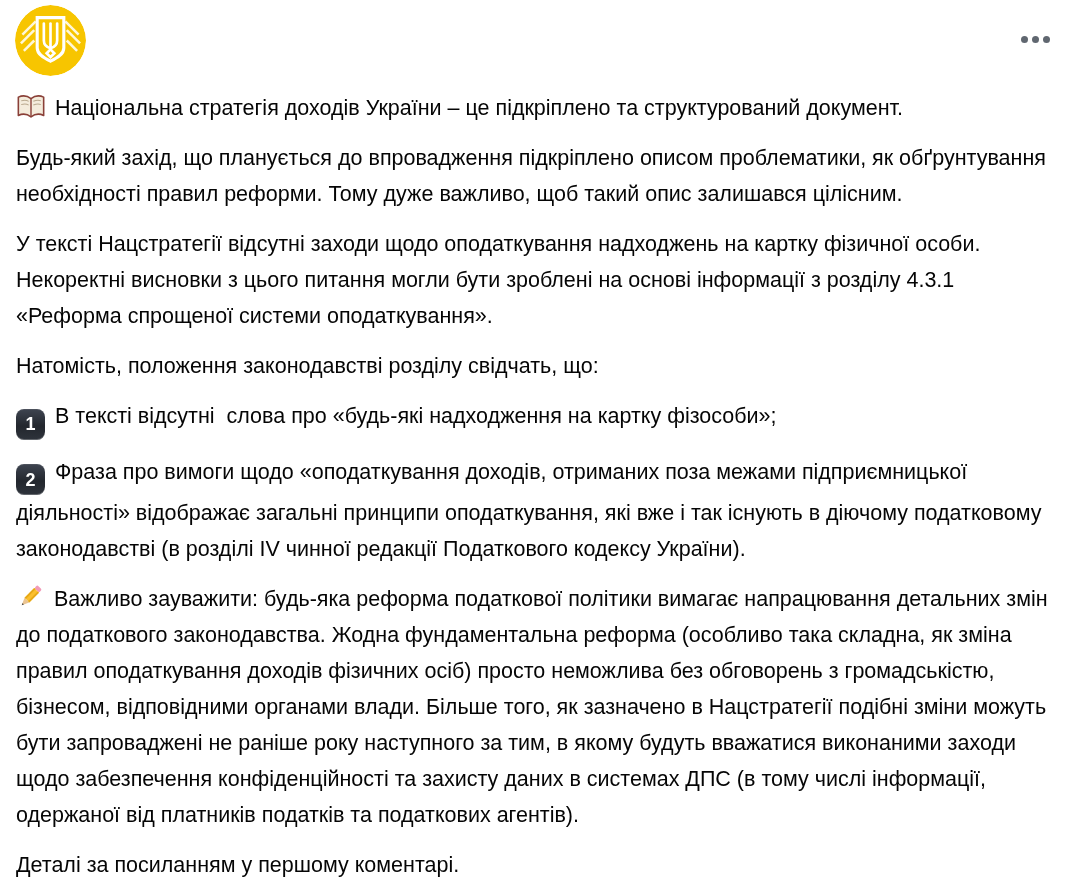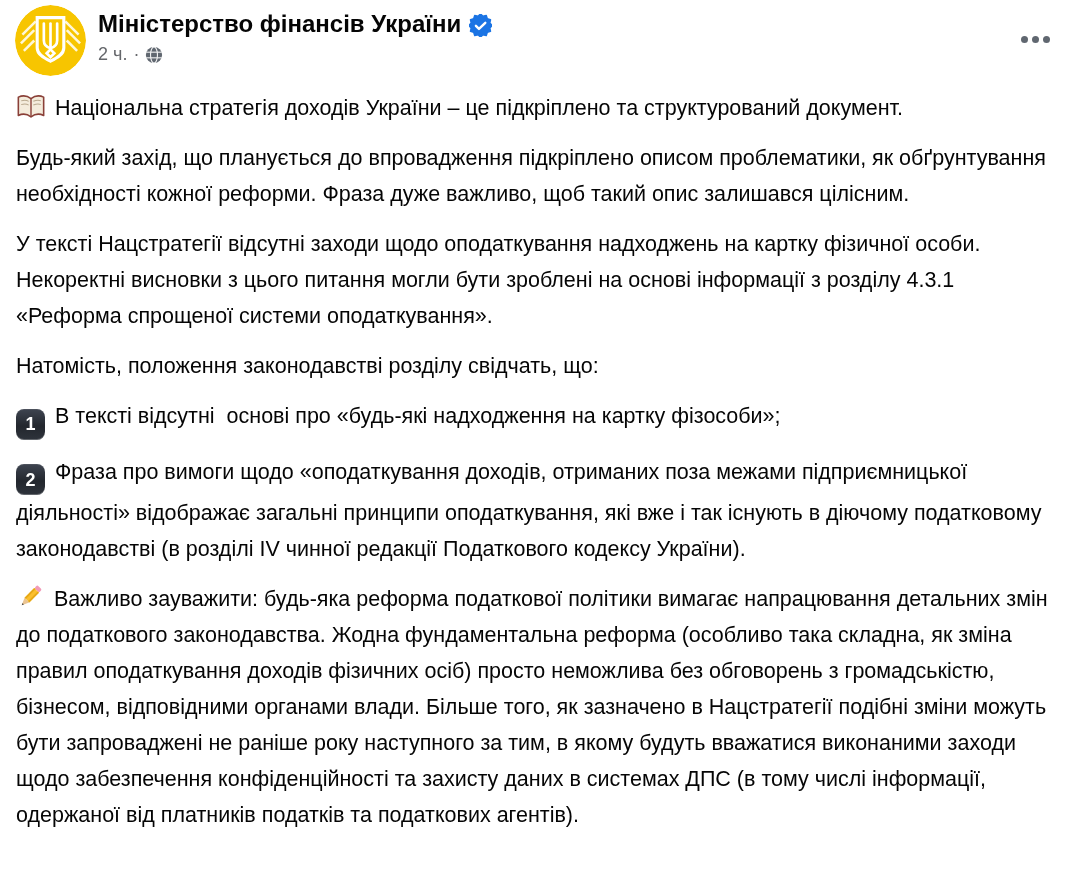--- a/index.html
+++ b/index.html
@@ -124,71 +124,50 @@
       </g>
       <path d="M15 8.5 h18 v20.5 c0 4 -4 6.5 -9 9 c-5 -2.5 -9 -5 -9 -9 z" fill="none" stroke="#ffffff" stroke-width="2.1"></path>
       <g stroke="#ffffff" stroke-width="1.8" fill="none" stroke-linecap="round">
         <path d="M24 12.5 V30"></path>
         <path d="M19.5 12.5 V24 c0 3 1.6 4.4 4.5 5.3"></path>
         <path d="M28.5 12.5 V24 c0 3 -1.6 4.4 -4.5 5.3"></path>
         <path d="M24 30 l2.6 2.6 -2.6 2.6 -2.6 -2.6 z"></path>
       </g>
     </svg>
 
-    <div class="header-text">
-      <div class="name-row">
-        <span class="page-name">Міністерство фінансів України</span>
-        <svg class="verified-badge" viewBox="0 0 24 24" aria-hidden="true">
-          <polygon fill="#1B74E4" stroke="#1B74E4" stroke-width="1.6" stroke-linejoin="round" points="24,12 21.66,14.59 22.39,18 19.07,19.07 18,22.39 14.59,21.66 12,24 9.41,21.66 6,22.39 4.93,19.07 1.61,18 2.34,14.59 0,12 2.34,9.41 1.61,6 4.93,4.93 6,1.61 9.41,2.34 12,0 14.59,2.34 18,1.61 19.07,4.93 22.39,6 21.66,9.41"></polygon>
-          <path d="M7.2 12.4 l3.2 3.2 L17 9.2" fill="none" stroke="#ffffff" stroke-width="2.5" stroke-linecap="round" stroke-linejoin="round"></path>
-        </svg>
-      </div>
-      <div class="meta-row">
-        <span class="meta-time">2 ч.</span>
-        <span class="meta-sep">·</span>
-        <svg class="globe-icon" viewBox="0 0 16 16" aria-hidden="true">
-          <circle cx="8" cy="8" r="7.2" fill="#606770"></circle>
-          <g stroke="#ffffff" stroke-width="1" fill="none" opacity="0.9">
-            <ellipse cx="8" cy="8" rx="3.1" ry="7.2"></ellipse>
-            <path d="M1 5.5 H15"></path>
-            <path d="M1 10.5 H15"></path>
-          </g>
-        </svg>
-      </div>
-    </div>
 
     <div class="more-button" title="">
       <i></i>
       <i></i>
       <i></i>
     </div>
   </div>
 
   <div class="post-body">
 
     <p>
       <span class="inline-icon">
         <svg width="30" height="27" viewBox="0 0 32 28" aria-hidden="true">
           <path d="M16 5.5 C12 2.5 6.5 2.2 2.5 4 V23.5 C6.5 21.7 12 22 16 25 C20 22 25.5 21.7 29.5 23.5 V4 C25.5 2.2 20 2.5 16 5.5 Z" fill="#f4ecdc" stroke="#8a4038" stroke-width="1.7" stroke-linejoin="round"></path>
           <path d="M16 5.5 V25" stroke="#8a4038" stroke-width="1.5"></path>
           <path d="M5.5 8 c3 -1 6 -0.8 8 0.5 M5.5 12 c3 -1 6 -0.8 8 0.5 M18.5 8.5 c3 -1.3 6 -1.5 8 -0.5 M18.5 12.5 c3 -1.3 6 -1.5 8 -0.5" fill="none" stroke="#b9a98e" stroke-width="1.1"></path>
         </svg>
       </span><span class="ptext">Національна стратегія доходів України – це підкріплено та структурований документ.</span>
     </p>
 
-    <p><span class="ptext">Будь-який захід, що планується до впровадження підкріплено описом проблематики, як обґрунтування необхідності кожної реформи. Фраза дуже важливо, щоб такий опис залишався цілісним.</span></p>
+    <p><span class="ptext">Будь-який захід, що планується до впровадження підкріплено описом проблематики, як обґрунтування необхідності правил реформи. Тому дуже важливо, щоб такий опис залишався цілісним.</span></p>
 
     <p><span class="ptext">У тексті Нацстратегії відсутні заходи щодо оподаткування надходжень на картку фізичної особи. Некоректні висновки з цього питання могли бути зроблені на основі інформації з розділу 4.3.1 «Реформа спрощеної системи оподаткування».</span></p>
 
     <p><span class="ptext">Натомість, положення законодавстві розділу свідчать, що:</span></p>
 
     <p>
       <span class="keycap">
           <span>1</span>
-        </span><span class="ptext">В тексті відсутні  основі про «будь-які надходження на картку фізособи»;</span>
+        </span><span class="ptext">В тексті відсутні  слова про «будь-які надходження на картку фізособи»;</span>
     </p>
 
     <p>
       <span class="keycap">
           <span>2</span>
         </span><span class="ptext">Фраза про вимоги щодо «оподаткування доходів, отриманих поза межами підприємницької діяльності» відображає загальні принципи оподаткування, які вже і так існують в діючому податковому законодавстві (в розділі IV чинної редакції Податкового кодексу України).</span>
     </p>
 
     <p>
       <span class="inline-icon">
@@ -198,15 +177,16 @@
             <rect x="10.8" y="5.7" width="6.4" height="13.2" fill="#fbbf2d"></rect>
             <rect x="10.8" y="5.7" width="1.7" height="13.2" fill="#e6a817"></rect>
             <rect x="15.5" y="5.7" width="1.7" height="13.2" fill="#e6a817"></rect>
             <polygon points="10.8,18.9 17.2,18.9 14,26" fill="#eac492"></polygon>
             <polygon points="13.1,23.9 14.9,23.9 14,26" fill="#4a4a4a"></polygon>
           </g>
         </svg>
       </span><span class="ptext">Важливо зауважити: будь-яка реформа податкової політики вимагає напрацювання детальних змін до податкового законодавства. Жодна фундаментальна реформа (особливо така складна, як зміна правил оподаткування доходів фізичних осіб) просто неможлива без обговорень з громадськістю, бізнесом, відповідними органами влади. Більше того, як зазначено в Нацстратегії подібні зміни можуть бути запроваджені не раніше року наступного за тим, в якому будуть вважатися виконаними заходи щодо забезпечення конфіденційності та захисту даних в системах ДПС (в тому числі інформації, одержаної від платників податків та податкових агентів).</span>
     </p>
 
+    <p><span class="ptext">Деталі за посиланням у першому коментарі.</span></p>
 
   </div>
 </div>
 
 </body></html>

